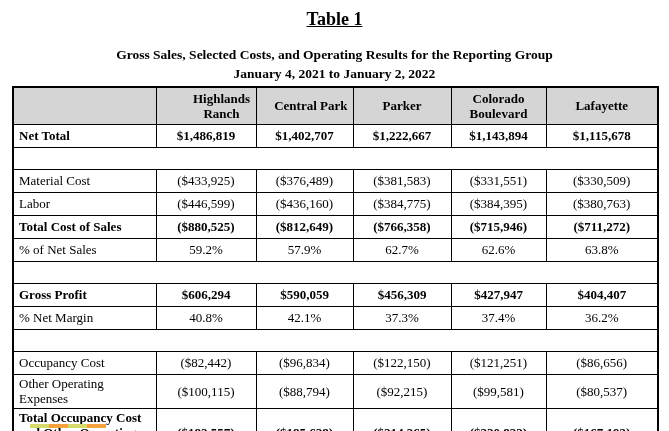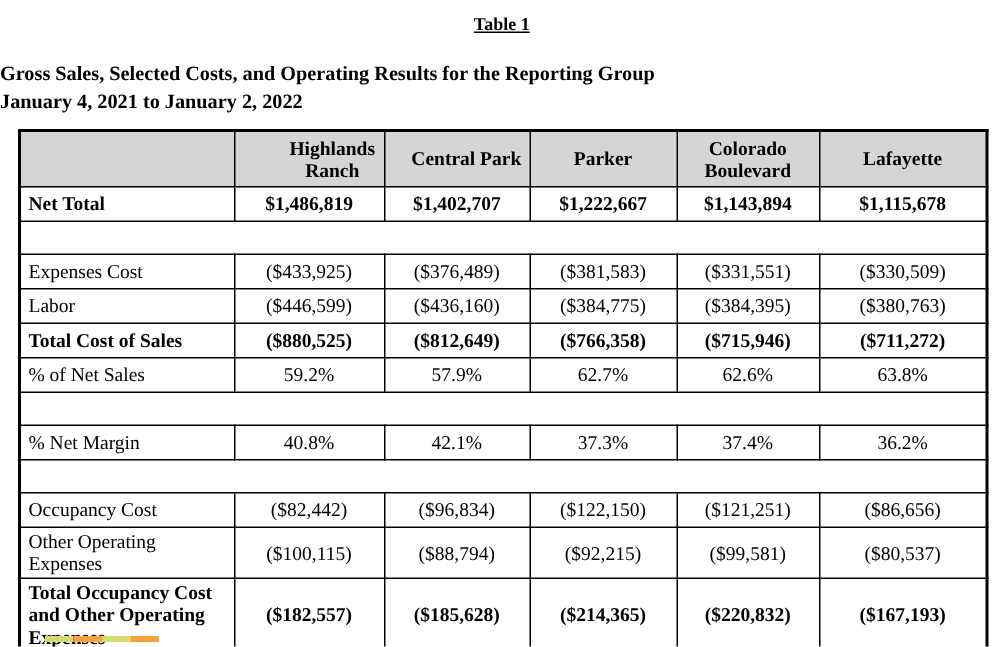--- a/index.html
+++ b/index.html
@@ -1,19 +1,19 @@
 <!DOCTYPE html>
 <html><head>
 <meta charset="utf-8">
 <style>
   html,body{margin:0;padding:0;background:#ffffff;}
   body{width:669px;height:431px;overflow:hidden;font-family:"Liberation Serif","DejaVu Serif",serif;color:#000;}
   .page{position:relative;width:669px;height:431px;background:#fff;}
-  .doc-title{padding-top:9px;text-align:center;font-size:12px;font-weight:bold;text-decoration:underline;}
-  .doc-subtitle{margin-top:16px;text-align:left;font-size:13.5px;font-weight:bold;line-height:1.4;}
+  .doc-title{padding-top:9px;text-align:center;font-size:18px;font-weight:bold;text-decoration:underline;}
+  .doc-subtitle{margin-top:16px;text-align:center;font-size:13.5px;font-weight:bold;line-height:1.4;}
   table.data-table{
     position:absolute;left:12px;top:86px;width:645px;
     border-collapse:collapse;border:2px solid #000;
     font-size:13px;table-layout:fixed;
   }
   .data-table th,.data-table td{border:1px solid #000;padding:1px 5px;line-height:1.18;}
   .data-table th{font-weight:bold;text-align:center;height:34px;vertical-align:middle;}
   td.label-cell{text-align:left;vertical-align:middle;height:20px;}
   td.value-cell{text-align:center;vertical-align:middle;}
   tr.bold-row td{font-weight:bold;}
@@ -58,21 +58,21 @@
           <td class="value-cell">$1,486,819</td>
           <td class="value-cell">$1,402,707</td>
           <td class="value-cell">$1,222,667</td>
           <td class="value-cell">$1,143,894</td>
           <td class="value-cell">$1,115,678</td>
         </tr>
         <tr class="spacer-row">
           <td colspan="6"></td>
         </tr>
         <tr class="">
-          <td class="label-cell">Expenses Cost</td>
+          <td class="label-cell">Material Cost</td>
           <td class="value-cell">($433,925)</td>
           <td class="value-cell">($376,489)</td>
           <td class="value-cell">($381,583)</td>
           <td class="value-cell">($331,551)</td>
           <td class="value-cell">($330,509)</td>
         </tr>
         <tr class="">
           <td class="label-cell">Labor</td>
           <td class="value-cell">($446,599)</td>
           <td class="value-cell">($436,160)</td>
@@ -91,20 +91,28 @@
         <tr class="">
           <td class="label-cell">% of Net Sales</td>
           <td class="value-cell">59.2%</td>
           <td class="value-cell">57.9%</td>
           <td class="value-cell">62.7%</td>
           <td class="value-cell">62.6%</td>
           <td class="value-cell">63.8%</td>
         </tr>
         <tr class="spacer-row">
           <td colspan="6"></td>
+        </tr>
+        <tr class="bold-row">
+          <td class="label-cell">Gross Profit</td>
+          <td class="value-cell">$606,294</td>
+          <td class="value-cell">$590,059</td>
+          <td class="value-cell">$456,309</td>
+          <td class="value-cell">$427,947</td>
+          <td class="value-cell">$404,407</td>
         </tr>
         <tr class="">
           <td class="label-cell">% Net Margin</td>
           <td class="value-cell">40.8%</td>
           <td class="value-cell">42.1%</td>
           <td class="value-cell">37.3%</td>
           <td class="value-cell">37.4%</td>
           <td class="value-cell">36.2%</td>
         </tr>
         <tr class="spacer-row">

